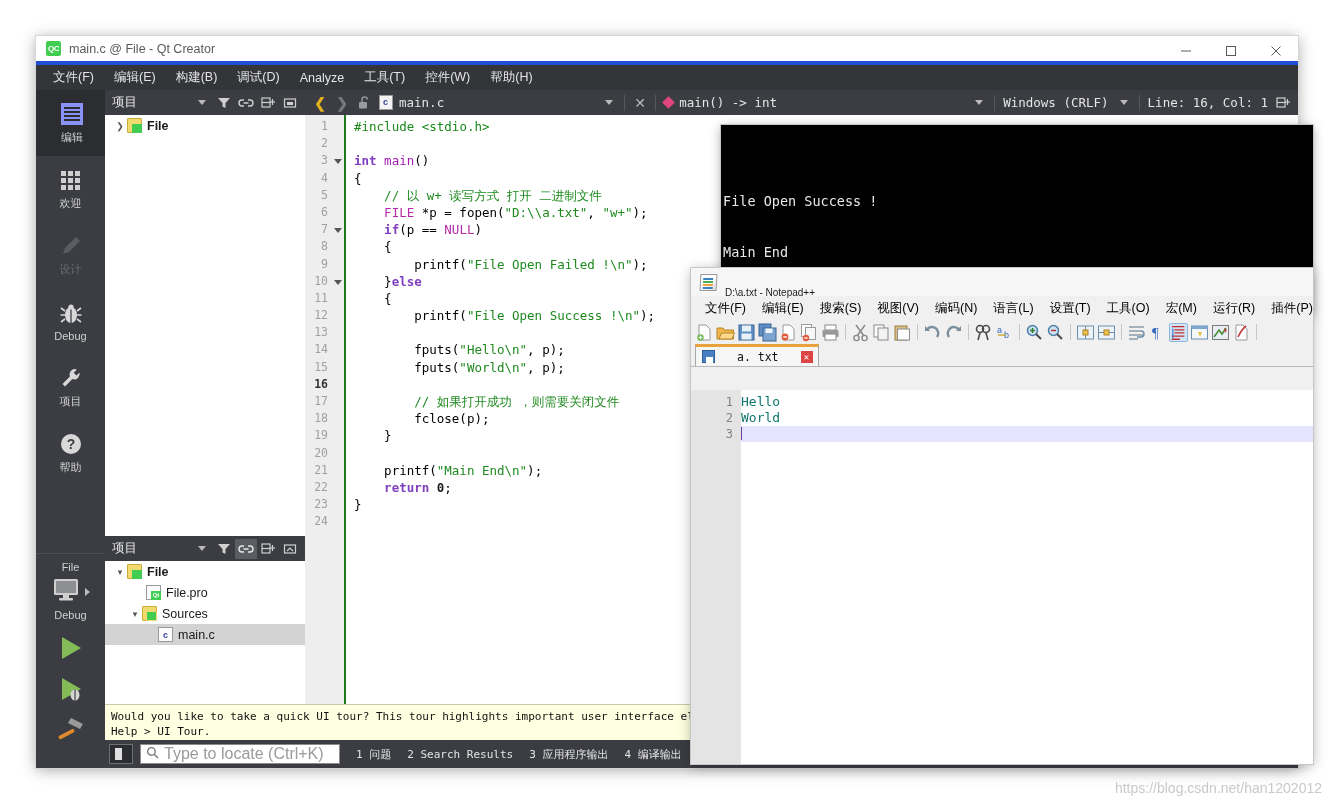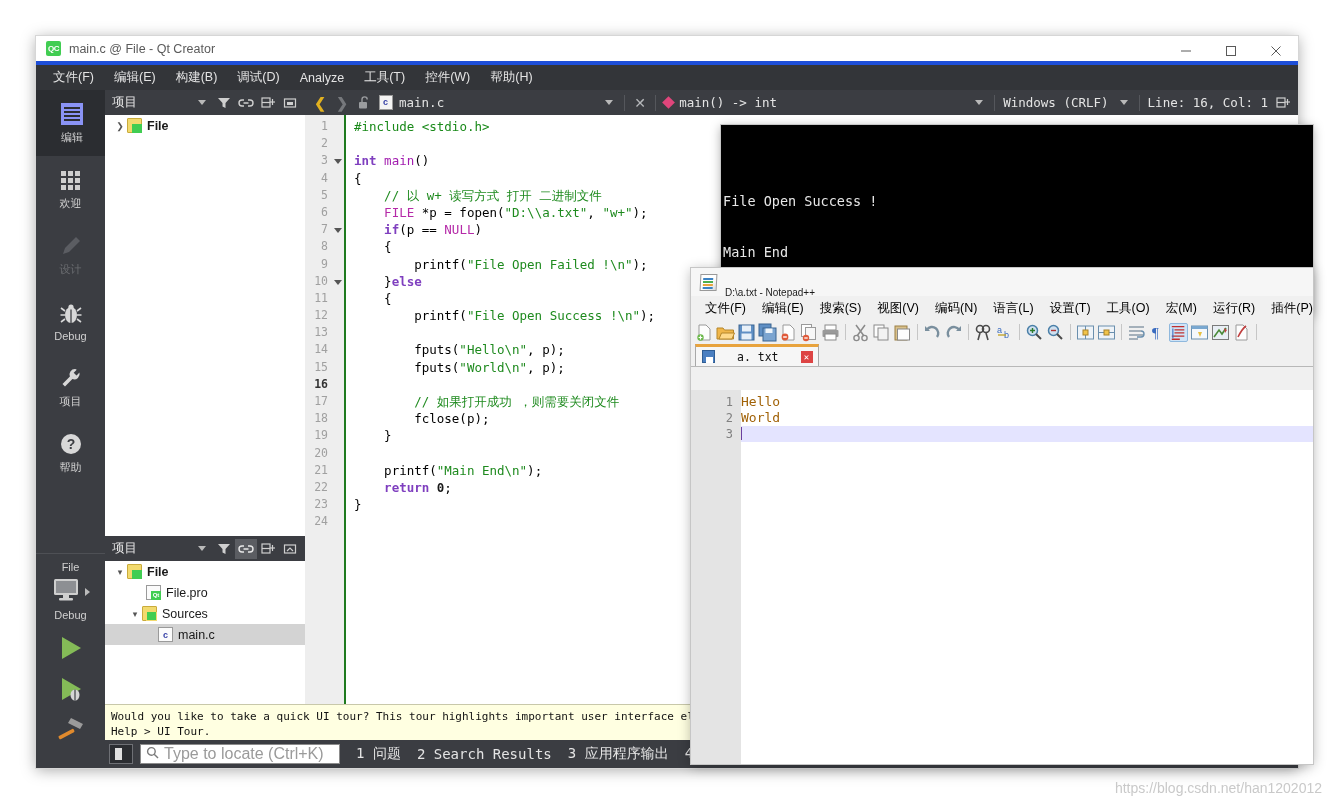--- a/index.html
+++ b/index.html
@@ -153,21 +153,21 @@
     position:absolute; left:69px; right:0; bottom:0; height:28px;
     background:#3b3d42; display:flex; align-items:center; padding-left:4px; gap:0;
   }
   .sb-toggle { width:24px;height:20px;background:#2b2d31;border:1px solid #6e7075;display:flex;align-items:center;justify-content:center;margin-right:7px; }
   .sb-toggle i { display:block; width:7px; height:12px; background:#e0e0e0; margin-right:6px;}
   #sb-locate {
     width:200px; height:20px; background:#ffffff; border:1px solid #8c8c8c;
     display:flex; align-items:center; gap:5px; padding-left:5px;
   }
   #sb-locate .ph { color:#9a9a9a; font-size:16px; }
-  .sb-item { color:#e4e4e4; font-size:14px; margin-left:16px; font-family:"DejaVu Sans Mono", monospace; }
+  .sb-item { color:#e4e4e4; font-size:11px; margin-left:16px; font-family:"DejaVu Sans Mono", monospace; }
   .sb-item .zh { font-family:"Liberation Sans", sans-serif; }
 
   
   #console-window {
     position:absolute; left:721px; top:125px; width:592px; height:190px;
     background:#000; box-shadow:0 0 0 1px #c6c6c6, 0 2px 10px rgba(0,0,0,.35);
   }
   #console-title {
     height:30px; background:#f0f0f0; display:flex; align-items:center; padding-left:11px; gap:8px;
     border-bottom:1px solid #dcdcdc;
@@ -208,21 +208,21 @@
     font-family:"DejaVu Sans Mono", monospace; font-size:11.5px; color:#111;
   }
   .tab-save { width:13px;height:13px;background:#4a7fc1;border:1px solid #2f5d94;position:relative; }
   .tab-save:after{content:"";position:absolute;left:3px;top:6px;width:7px;height:6px;background:#fff;}
   .tab-x { width:12px;height:12px;background:#d44;color:#fff;font-size:9px;line-height:12px;text-align:center; }
   #npp-editor { position:absolute; left:0; right:0; top:122px; bottom:0; background:#fff; display:flex;
                 font-family:"DejaVu Sans Mono", monospace; font-size:13px; }
   #npp-gutter { width:50px; background:#e4e4e4; color:#808080; text-align:right; padding:4px 8px 0 0; }
   #npp-gutter .nl { height:16px; line-height:16px; font-size:12px; }
   #npp-text { flex:1; padding-top:4px; position:relative; }
-  #npp-text .nline { height:16px; line-height:16px; padding-left:0; white-space:pre; color:#a16207; }
+  #npp-text .nline { height:16px; line-height:16px; padding-left:0; white-space:pre; color:#0f766e; }
   #npp-text .nline.cur { background:#e4e4ff; }
   .npp-caret { display:inline-block; width:1px; height:13px; background:#6a3fa0; vertical-align:-2px; }
 
   
   #watermark {
     position:absolute; right:10px; bottom:6px; font-size:14px;
     color:#c9c9c9; font-family:"Liberation Sans", sans-serif;
   }
 </style>
 </head>

